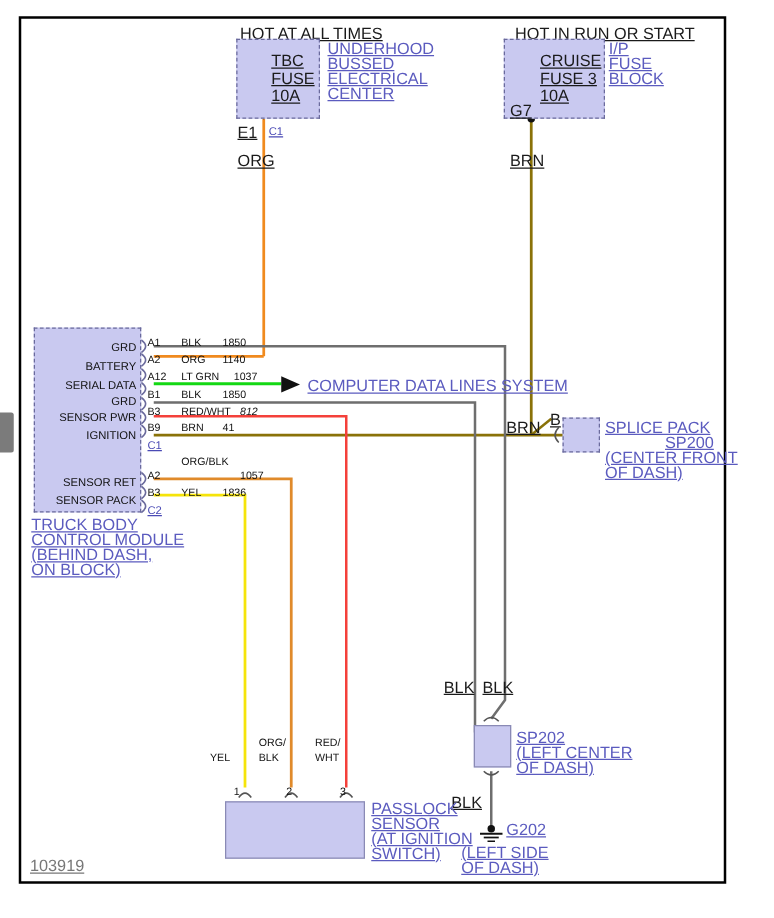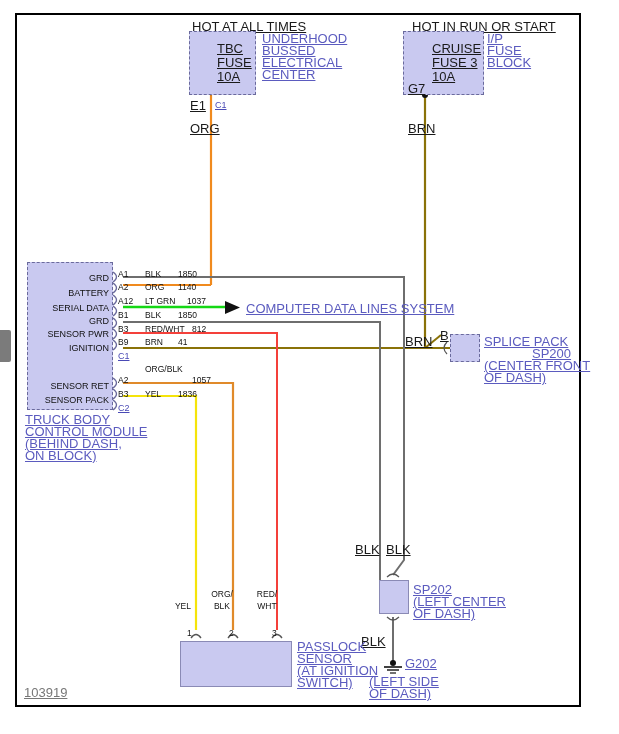--- a/index.html
+++ b/index.html
@@ -10,21 +10,21 @@
   
   #frame{left:15px;top:13px;width:566px;height:694px;border:2px solid #000;box-sizing:border-box;}
   
   #edge-tab{left:0px;top:330px;width:11px;height:32px;background:#7b7b7b;border-radius:0 2px 2px 0;}
   
   .t{font-size:13px;line-height:11px;color:#1a1a1a;white-space:pre;letter-spacing:0px;text-decoration:underline;}
   .blue{color:#5b5bbf;}
   .lbl{font-size:9px;line-height:11px;color:#111;white-space:pre;}
   .pin{font-size:8.5px;color:#111;white-space:pre;}
   .lnk{font-size:9px;color:#4a4ab5;text-decoration:underline;white-space:pre;}
-  .wlbl{font-size:8.5px;color:#111;white-space:pre;text-align:center;}
+  .wlbl{font-size:8.5px;color:#111;white-space:pre;text-align:left;}
   
   .dashbox{background:#c9c9f0;border:1px dashed #6a6a9c;box-sizing:border-box;}
   .solidbox{background:#c9c9f0;border:1px solid #8a8ab5;box-sizing:border-box;}
   .modbox{background:#c9c9f0;border:1px dashed #6a6a9c;box-sizing:border-box;}
   svg{position:absolute;left:0;top:0;overflow:visible;}
 </style>
 </head>
 <body>
 
 <div id="canvas">
@@ -168,21 +168,21 @@
   <div class="abs pin" style="left:118px;top:296px;">A12</div>
   <div class="abs pin" style="left:145px;top:296px;">LT GRN</div>
   <div class="abs pin" style="left:187px;top:296px;">1037</div>
 
   <div class="abs pin" style="left:118px;top:310px;">B1</div>
   <div class="abs pin" style="left:145px;top:310px;">BLK</div>
   <div class="abs pin" style="left:178px;top:310px;">1850</div>
 
   <div class="abs pin" style="left:118px;top:324px;">B3</div>
   <div class="abs pin" style="left:145px;top:324px;">RED/WHT</div>
-  <div class="abs pin" style="left:192px;top:324px;">812</div>
+  <div class="abs pin" style="left:192px;top:324px;font-style:italic;">812</div>
 
   <div class="abs pin" style="left:118px;top:337px;">B9</div>
   <div class="abs pin" style="left:145px;top:337px;">BRN</div>
   <div class="abs pin" style="left:178px;top:337px;">41</div>
 
   <div class="abs lnk" style="left:118px;top:351px;">C1</div>
 
   <div class="abs lbl" style="left:27px;top:381px;width:82px;text-align:right;">SENSOR RET</div>
   <div class="abs lbl" style="left:27px;top:395px;width:82px;text-align:right;">SENSOR PACK</div>
 

